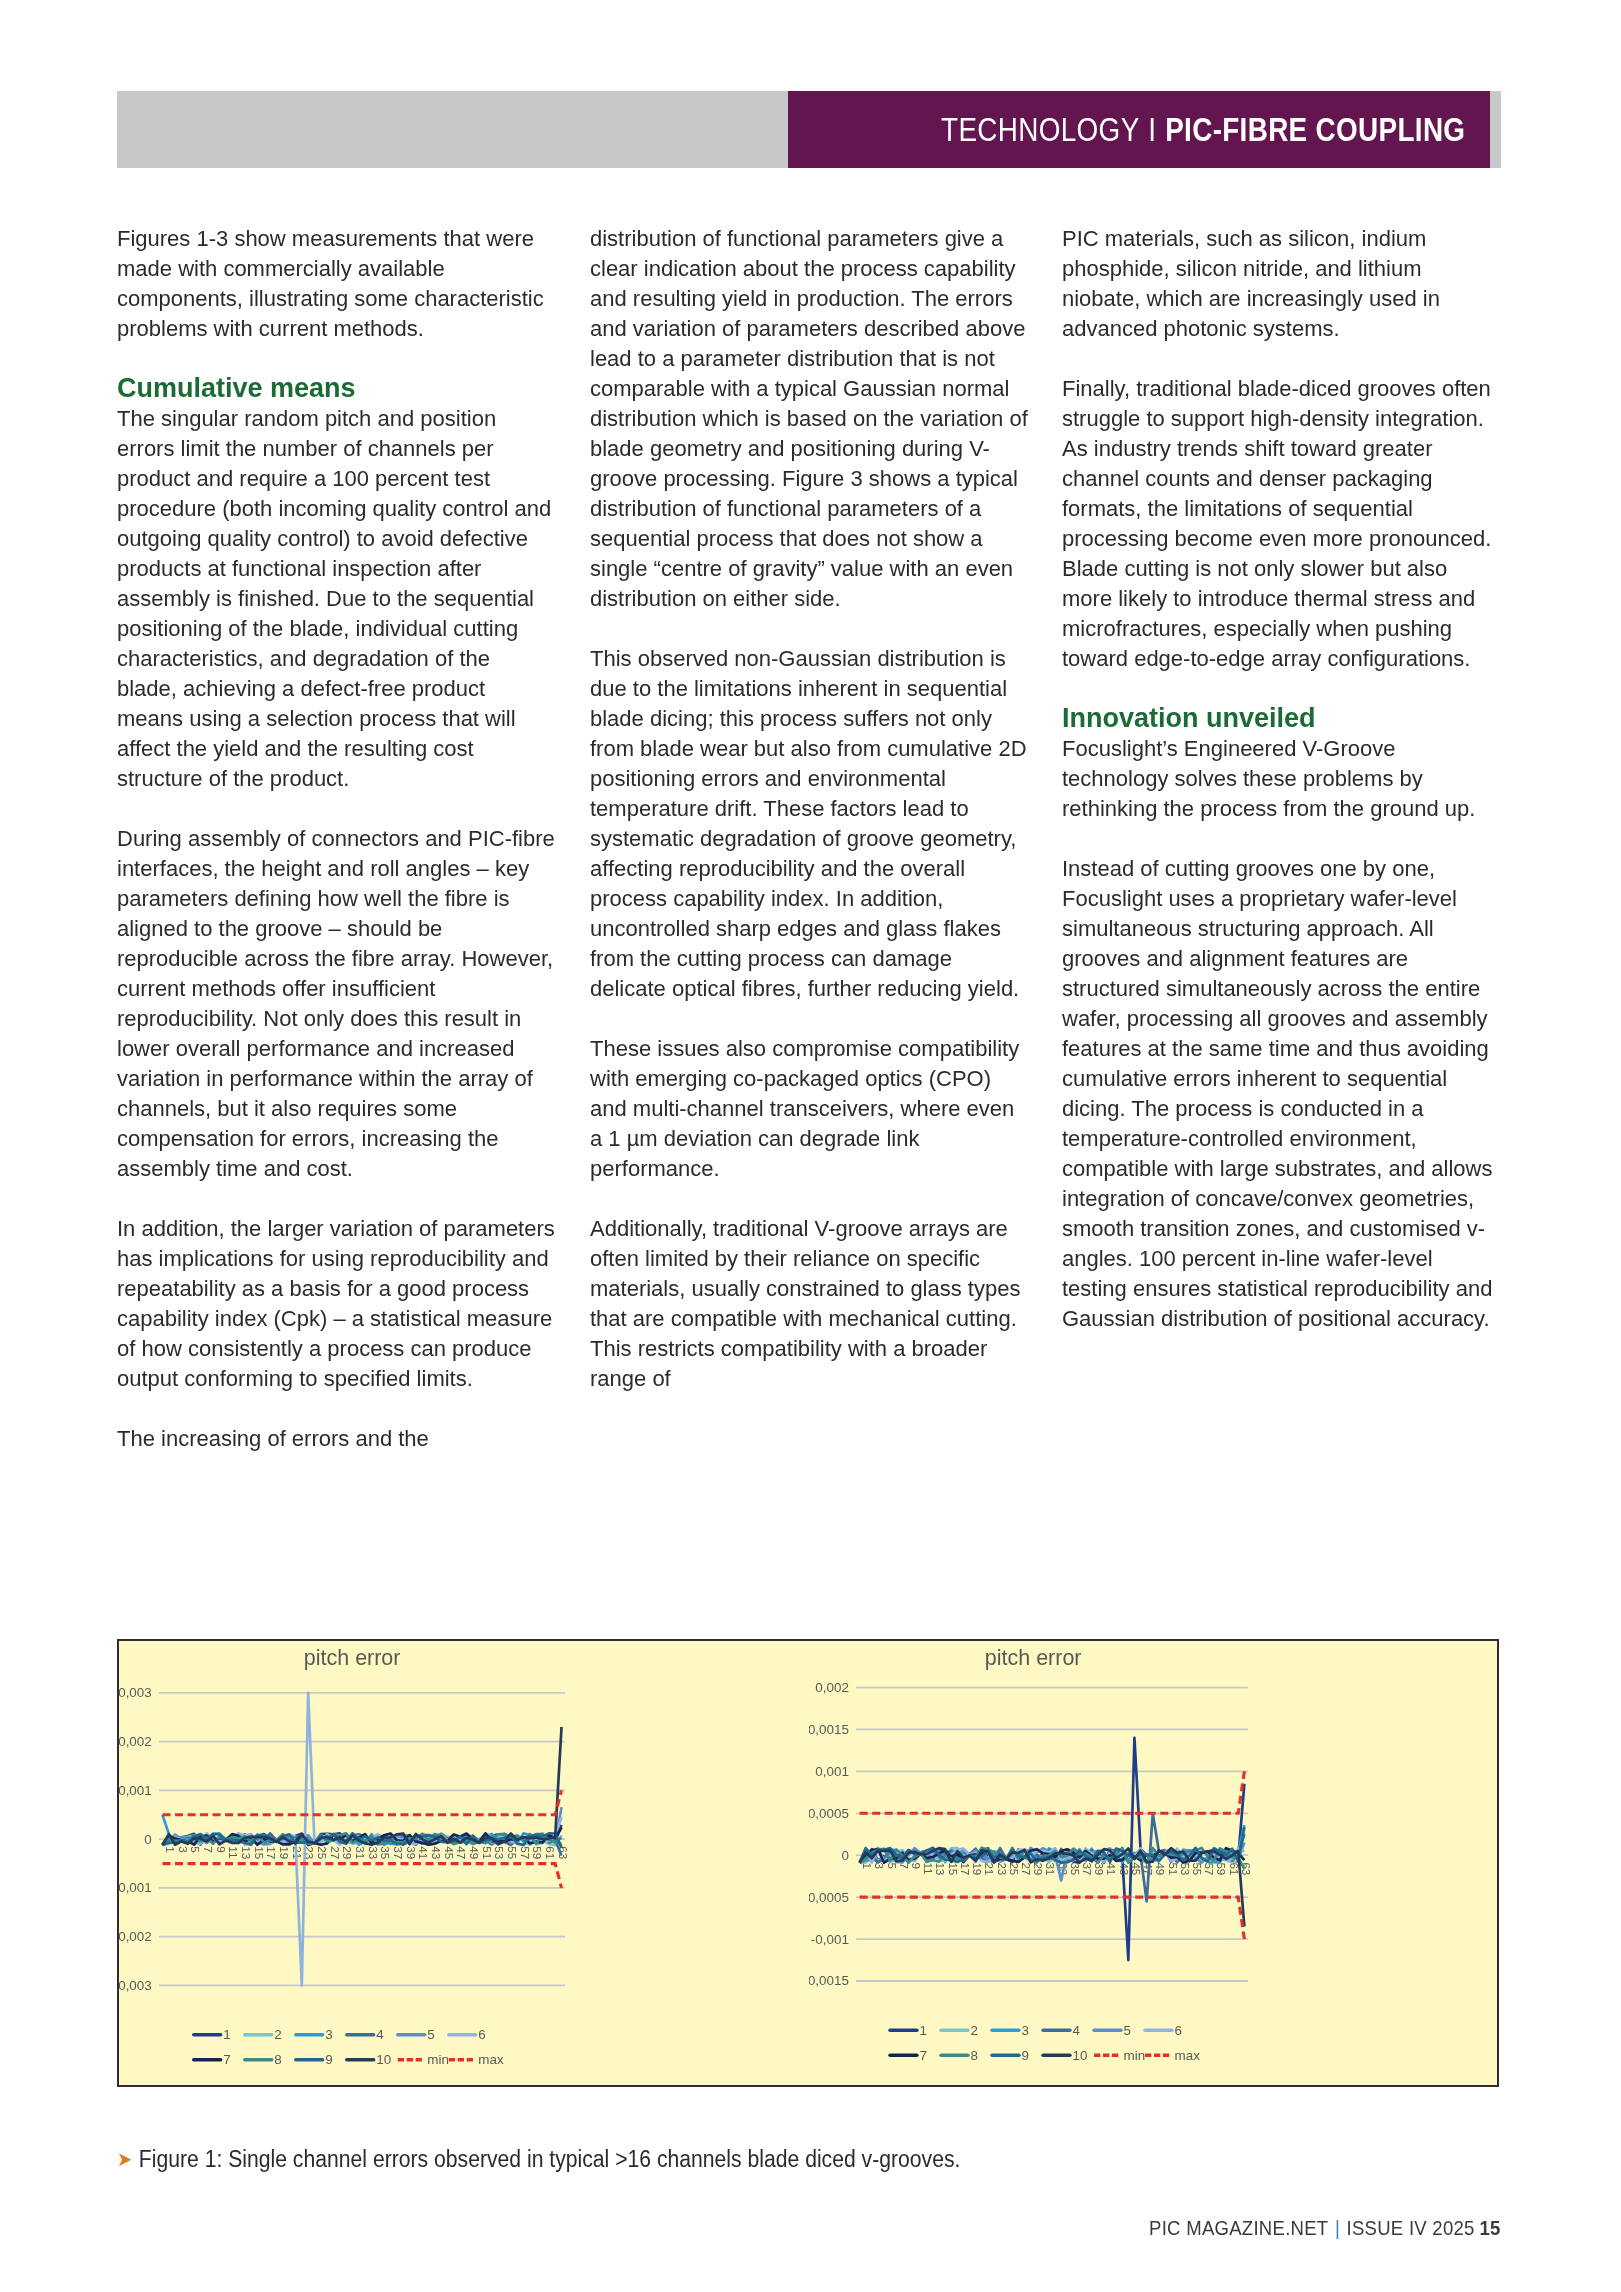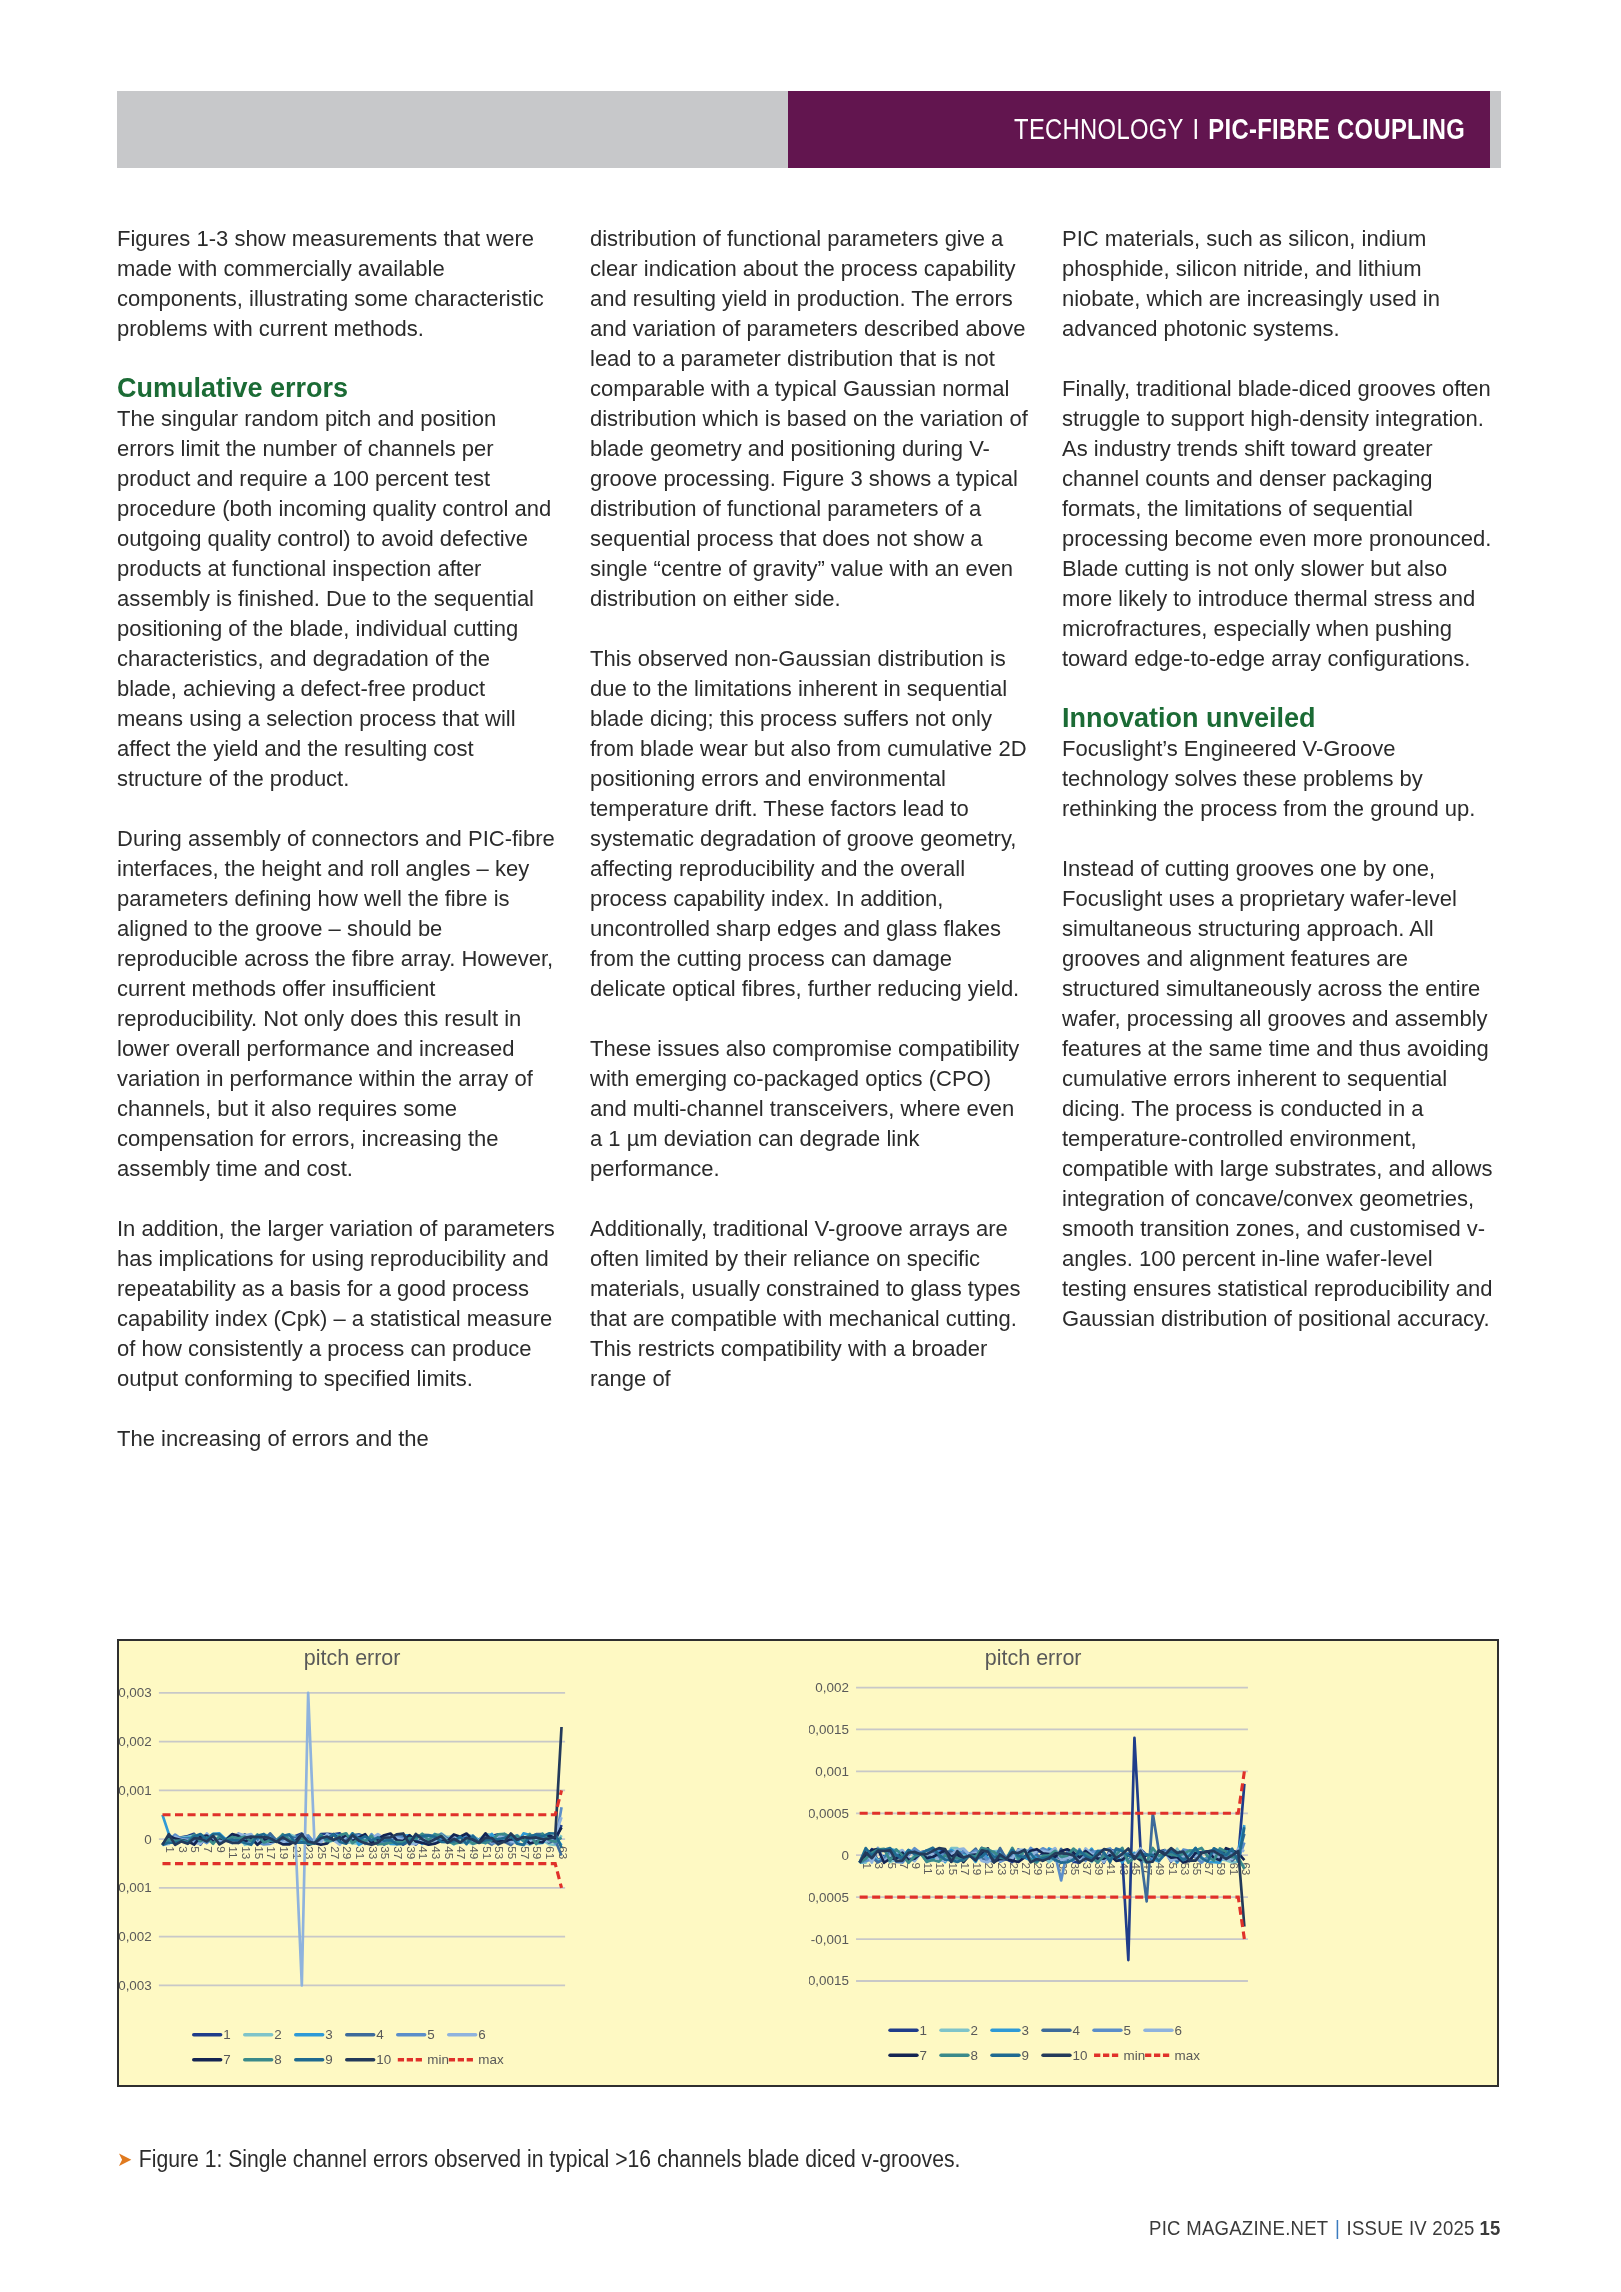--- a/index.html
+++ b/index.html
@@ -2,21 +2,21 @@
 <html style="font-size:14.3px"><head>
 <meta charset="utf-8">
 <style>
   html, body { margin: 0; padding: 0; background: #ffffff; }
   body { width: 1621px; height: 2293px; position: relative; overflow: hidden;
          font-family: "Liberation Sans", sans-serif; color: #2b2b2b; }
 
   .header-bar { position: absolute; left: 117px; top: 91px; width: 1384px; height: 77px; background: #c7c8ca; }
   .header-tag { position: absolute; left: 788px; top: 91px; width: 702px; height: 77px; background: #62154f;
                 color: #fff; display: flex; align-items: center; justify-content: flex-end; padding-right: 25px;
-                box-sizing: border-box; font-size: 29px; letter-spacing: 0.4px; padding-left: 12px; }
+                box-sizing: border-box; font-size: 34px; letter-spacing: 0.4px; padding-left: 12px; }
   .header-tag .light { font-weight: normal; transform: scaleX(0.82); transform-origin: right center; display:inline-block; }
   .header-tag .sep { margin: 0 10.7px; font-weight: normal; }
   .header-tag .bold { font-weight: bold; }
 
   .col { position: absolute; top: 224px; width: 439px; font-size: 22px; line-height: 30px; color: #2b2b2b; }
   .col p { margin: 0 0 30px 0; }
   .col h2 { margin: 0; font-size: 27px; line-height: 32px; color: #1b6b35; font-weight: bold; }
   .c1 { left: 117px; }
   .c2 { left: 590px; }
   .c3 { left: 1062px; }
@@ -44,21 +44,21 @@
 
 <div class="header-bar"></div>
 <div class="header-tag">
   <span class="light">
     <span>TECHNOLOGY</span><span class="sep">I</span><b class="bold">PIC-FIBRE COUPLING</b>
   </span>
 </div>
 
 <div class="col c1">
     <p style="margin-bottom: 28px;">Figures 1-3 show measurements that were made with commercially available components, illustrating some characteristic problems with current methods.</p>
-    <h2>Cumulative errors</h2>
+    <h2>Cumulative means</h2>
     <p>The singular random pitch and position errors limit the number of channels per product and require a 100 percent test procedure (both incoming quality control and outgoing quality control) to avoid defective products at functional inspection after assembly is finished. Due to the sequential positioning of the blade, individual cutting characteristics, and degradation of the blade, achieving a defect-free product means using a selection process that will affect the yield and the resulting cost structure of the product.</p>
     <p>During assembly of connectors and PIC-fibre interfaces, the height and roll angles – key parameters defining how well the fibre is aligned to the groove – should be reproducible across the fibre array. However, current methods offer insufficient reproducibility. Not only does this result in lower overall performance and increased variation in performance within the array of channels, but it also requires some compensation for errors, increasing the assembly time and cost.</p>
     <p>In addition, the larger variation of parameters has implications for using reproducibility and repeatability as a basis for a good process capability index (Cpk) – a statistical measure of how consistently a process can produce output conforming to specified limits.</p>
     <p>The increasing of errors and the</p>
   </div>
 <div class="col c2">
     <p>distribution of functional parameters give a clear indication about the process capability and resulting yield in production. The errors and variation of parameters described above lead to a parameter distribution that is not comparable with a typical Gaussian normal distribution which is based on the variation of blade geometry and positioning during V-groove processing. Figure 3 shows a typical distribution of functional parameters of a sequential process that does not show a single “centre of gravity” value with an even distribution on either side.</p>
     <p>This observed non-Gaussian distribution is due to the limitations inherent in sequential blade dicing; this process suffers not only from blade wear but also from cumulative 2D positioning errors and environmental temperature drift. These factors lead to systematic degradation of groove geometry, affecting reproducibility and the overall process capability index. In addition, uncontrolled sharp edges and glass flakes from the cutting process can damage delicate optical fibres, further reducing yield.</p>
     <p>These issues also compromise compatibility with emerging co-packaged optics (CPO) and multi-channel transceivers, where even a 1 µm deviation can degrade link performance.</p>
     <p>Additionally, traditional V-groove arrays are often limited by their reliance on specific materials, usually constrained to glass types that are compatible with mechanical cutting. This restricts compatibility with a broader range of</p>

